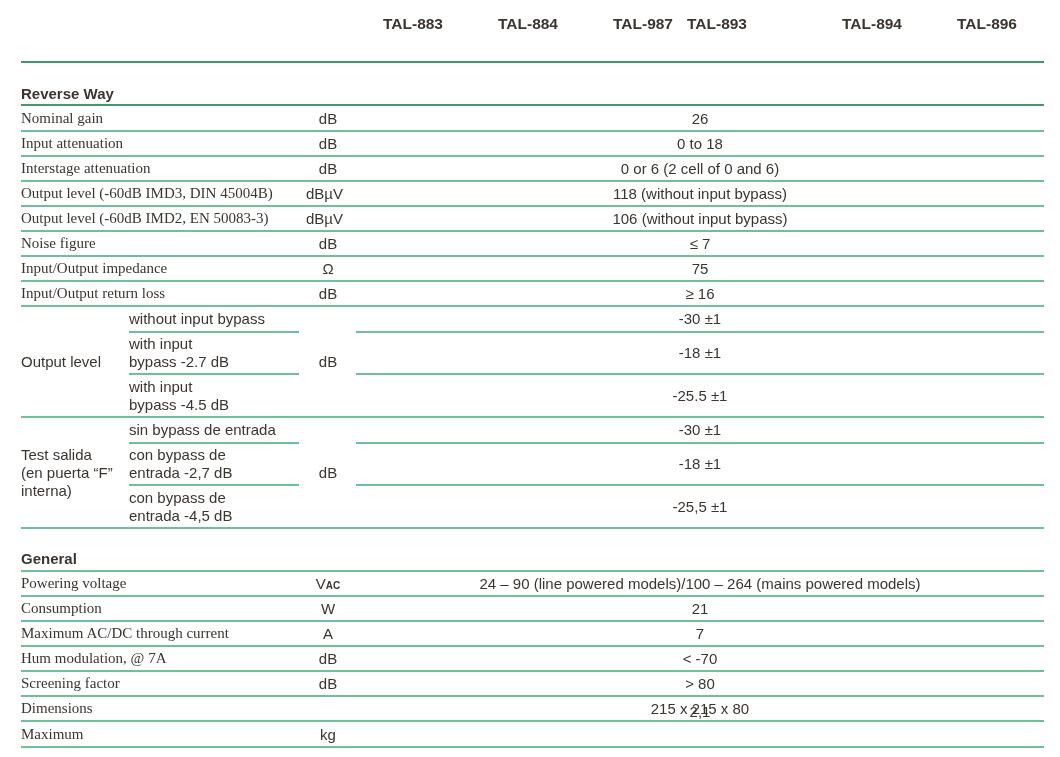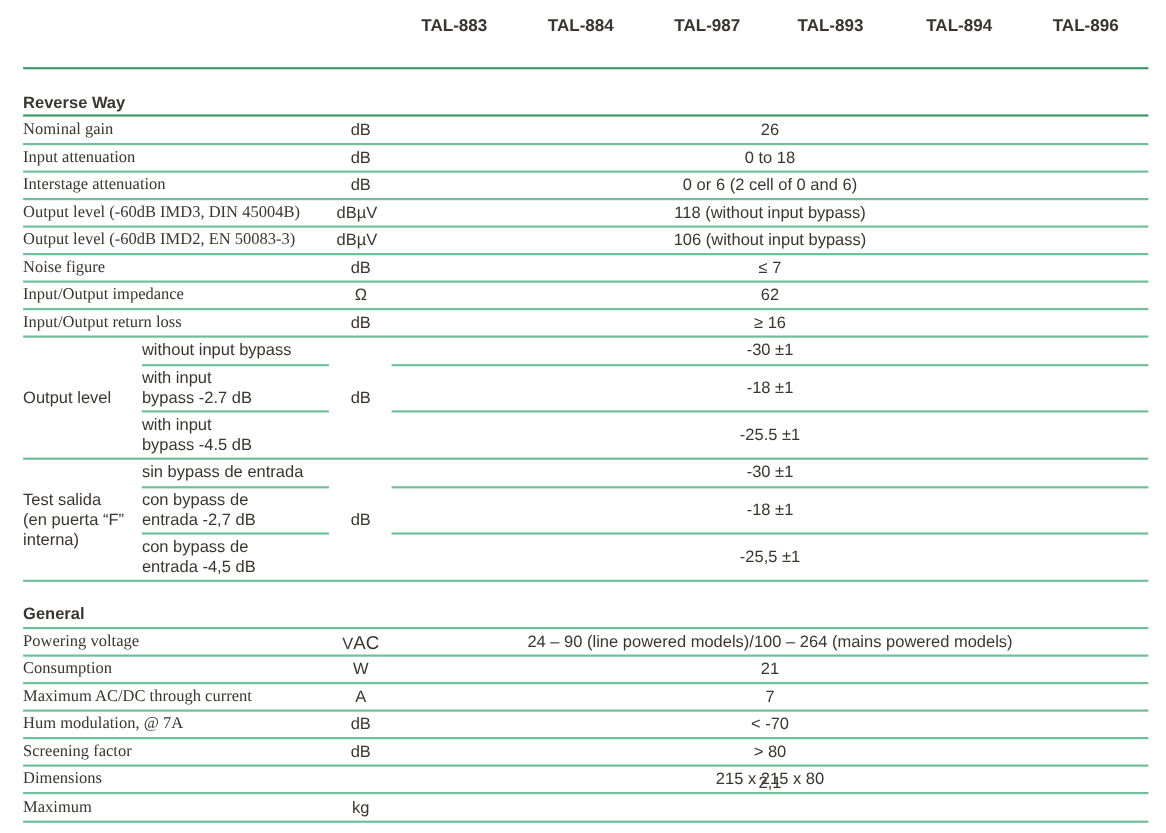--- a/index.html
+++ b/index.html
@@ -7,30 +7,30 @@
          font-family:"Liberation Sans", sans-serif; color:#3b3530; font-size:15px; }
   .model { position:absolute; top:15px; font-weight:bold; font-size:15.5px; color:#3b3530; width:110px; text-align:center; }
   .hline { position:absolute; height:2px; background:#6fbf9a; }
   .hline.dark { background:#3e9a6a; height:1.5px; }
   .section { position:absolute; left:21px; font-weight:bold; font-size:15px; }
   .label { position:absolute; left:21px; white-space:nowrap;font-family:Liberation Serif, serif; }
   .unit { position:absolute; left:300px; width:56px; text-align:center; white-space:nowrap; }
   .val { position:absolute; left:356px; width:688px; text-align:center; white-space:nowrap; }
   .sub { position:absolute; left:129px; line-height:18px; }
   .grp { position:absolute; left:21px; line-height:18px; }
-  .vac small { font-size:17px; }
+  .vac small { font-size:10px;font-weight:bold; }
 </style>
 </head>
 <body>
 
 <div>
   <div class="model" style="left:358px">TAL-883</div>
   <div class="model" style="left:473px">TAL-884</div>
   <div class="model" style="left:588px">TAL-987</div>
-  <div class="model" style="left:700px">TAL-893</div>
+  <div class="model" style="left:662px">TAL-893</div>
   <div class="model" style="left:817px">TAL-894</div>
   <div class="model" style="left:932px">TAL-896</div>
 </div>
 <div class="hline dark" style="left:21px;width:1023px;top:61px"></div>
 
 <div class="section" style="top:85px">Reverse Way</div>
 <div class="hline dark" style="left:21px;width:1023px;top:104px"></div>
 
 <div>
   <div class="label" style="top:110px">Nominal gain</div>
@@ -70,21 +70,21 @@
 <div>
   <div class="label" style="top:235px">Noise figure</div>
   <div class="unit" style="top:235px">dB</div>
   <div class="val" style="top:235px">≤ 7</div>
 </div>
 <div class="hline" style="left:21px;width:1023px;top:255px"></div>
 
 <div>
   <div class="label" style="top:260px">Input/Output impedance</div>
   <div class="unit" style="top:260px">Ω</div>
-  <div class="val" style="top:260px">62</div>
+  <div class="val" style="top:260px">75</div>
 </div>
 <div class="hline" style="left:21px;width:1023px;top:280px"></div>
 
 <div>
   <div class="label" style="top:285px">Input/Output return loss</div>
   <div class="unit" style="top:285px">dB</div>
   <div class="val" style="top:285px">≥ 16</div>
 </div>
 <div class="hline" style="left:21px;width:1023px;top:305px"></div>
 

